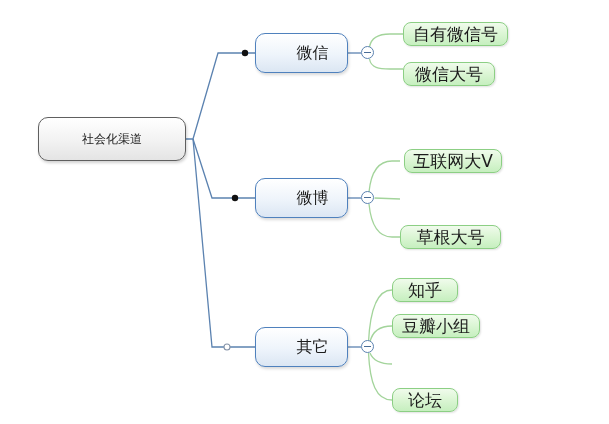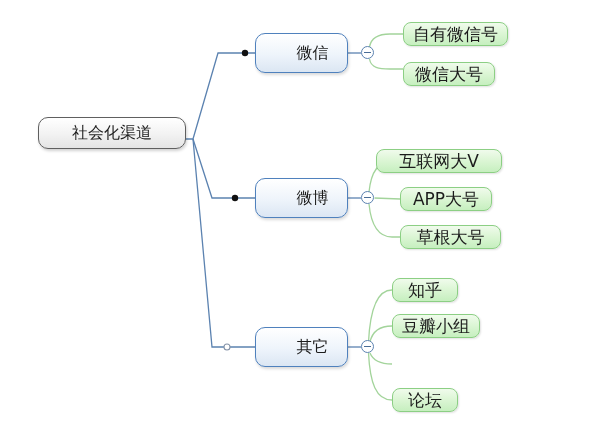--- a/index.html
+++ b/index.html
@@ -12,25 +12,25 @@
   }
   .canvas svg{position:absolute;left:0;top:0;}
   .node{
     position:absolute;
     box-sizing:border-box;
     display:flex;align-items:center;justify-content:center;
     color:#1c1c1c;
     white-space:nowrap;
   }
   .root{
-    width:148px;height:32px;
+    width:148px;height:44px;
     border:1.6px solid #5f5f5f;
     border-radius:10px;
     background:linear-gradient(to bottom,#ffffff 0%,#f2f2f2 55%,#e4e4e4 100%);
-    font-size:16px;
+    font-size:12px;
     box-shadow:1px 2px 3px rgba(0,0,0,0.18);
   }
   .branch{
     width:93px;height:40px;
     border:1.4px solid #4f81bd;
     border-radius:10px;
     background:linear-gradient(to bottom,#ffffff 0%,#eef4fb 55%,#dbe6f3 100%);
     font-size:16px;
     box-shadow:1px 2px 3px rgba(0,0,0,0.15);
     padding-left:22px;
@@ -103,21 +103,20 @@
   <div class="collapse" style="left:361px;top:191px">
     <div class="minus"></div>
   </div>
   <div class="collapse" style="left:361px;top:340px">
     <div class="minus"></div>
   </div>
 
   <div class="node leaf" style="left:403px;top:22px;width:105px">自有微信号</div>
   <div class="node leaf" style="left:403px;top:62px;width:92px">微信大号</div>
 
-  <div class="node leaf" style="left:376px;top:149px;width:126px">互联网大V</div>
-  <div class="node leaf" style="left:400px;top:187px;width:92px">APP大号</div>
+  <div class="node leaf" style="left:404px;top:149px;width:98px">互联网大V</div>
   <div class="node leaf" style="left:400px;top:225px;width:101px">草根大号</div>
 
   <div class="node leaf" style="left:392px;top:278px;width:66px">知乎</div>
   <div class="node leaf" style="left:392px;top:314px;width:88px">豆瓣小组</div>
   <div class="node leaf" style="left:392px;top:388px;width:66px">论坛</div>
 
 </div>
 
 </body></html>

